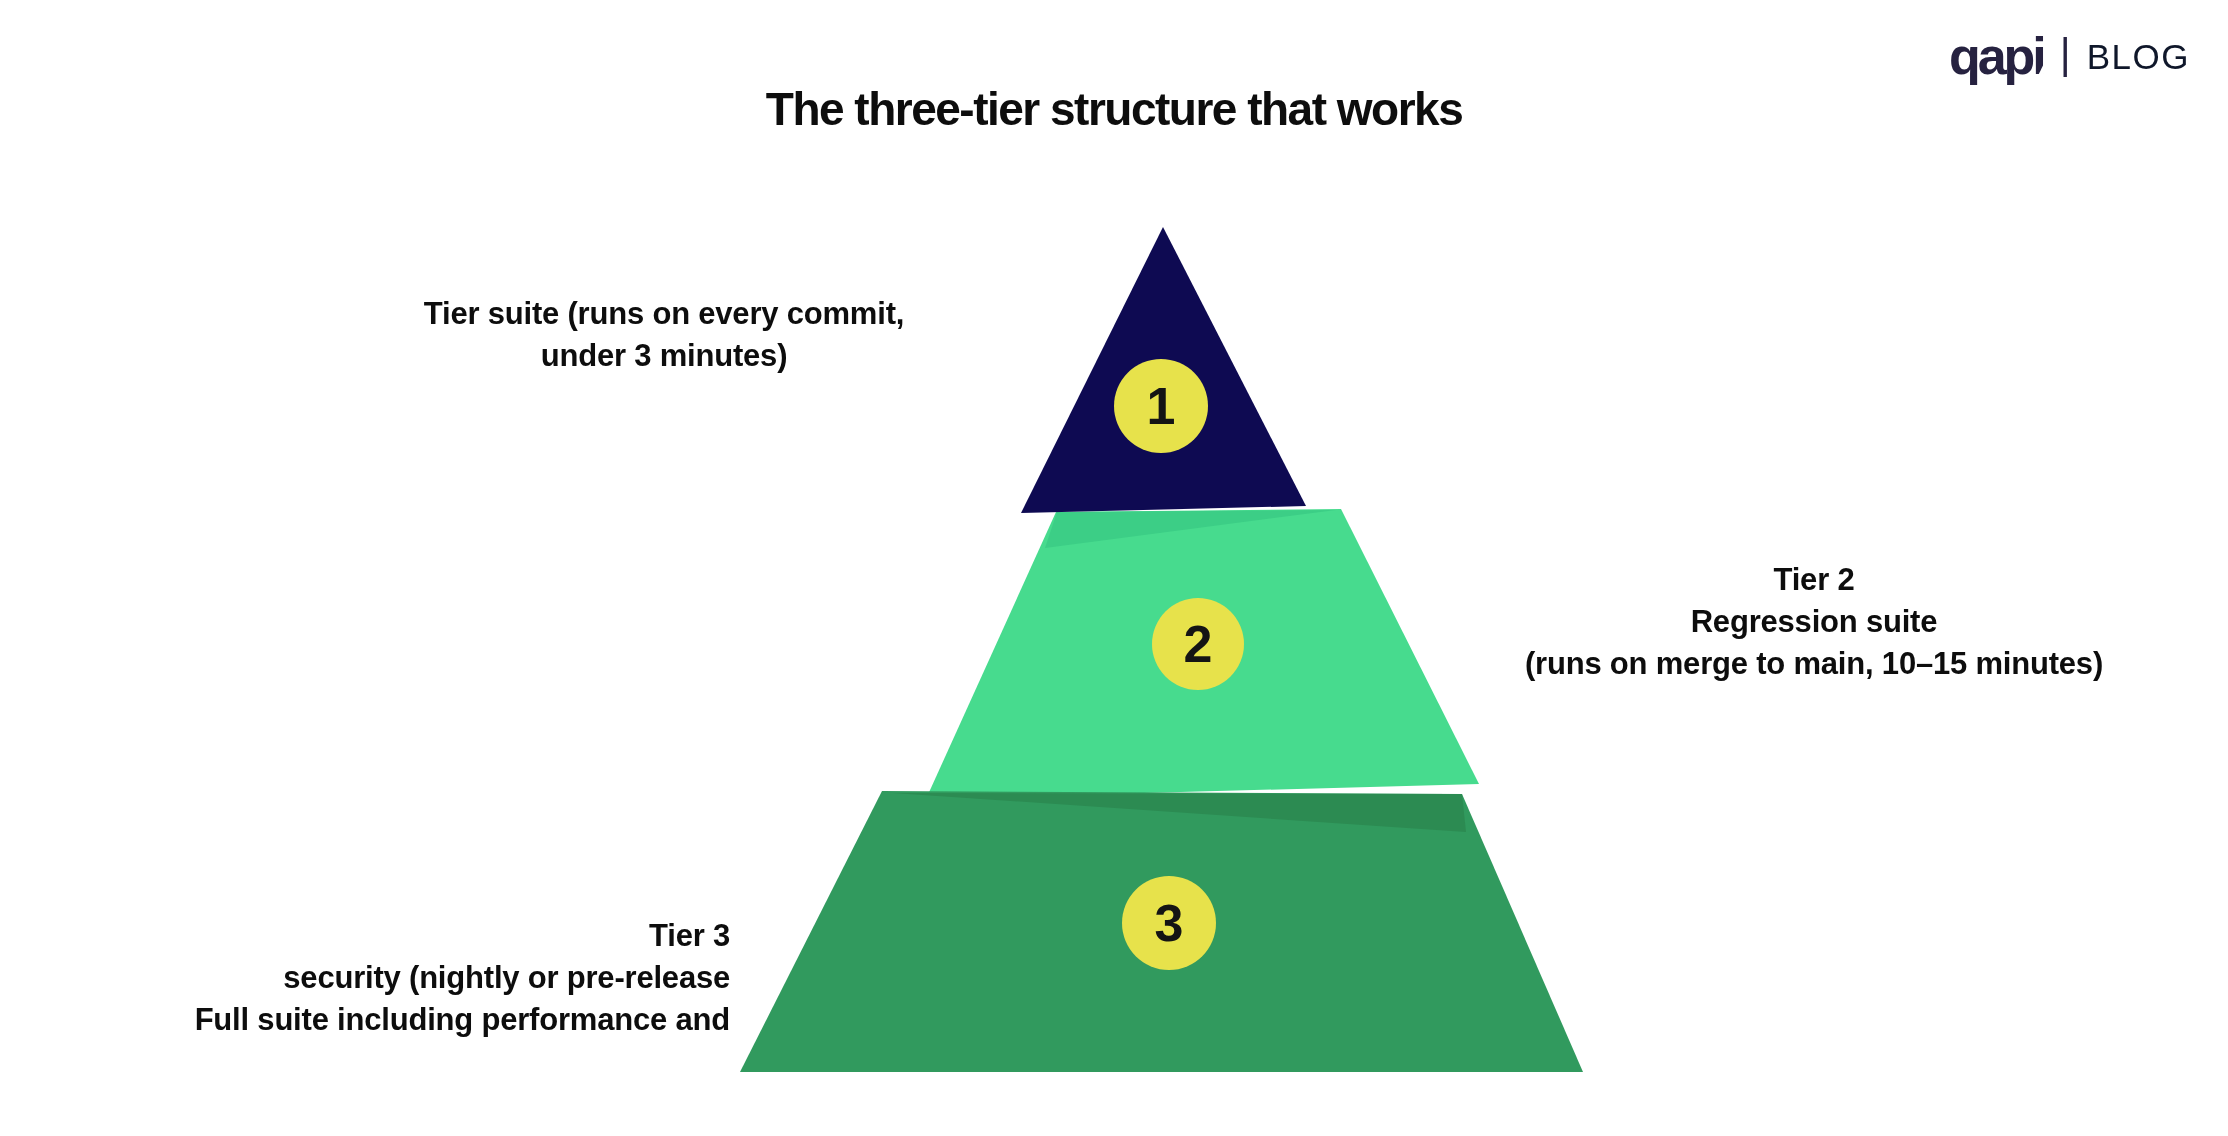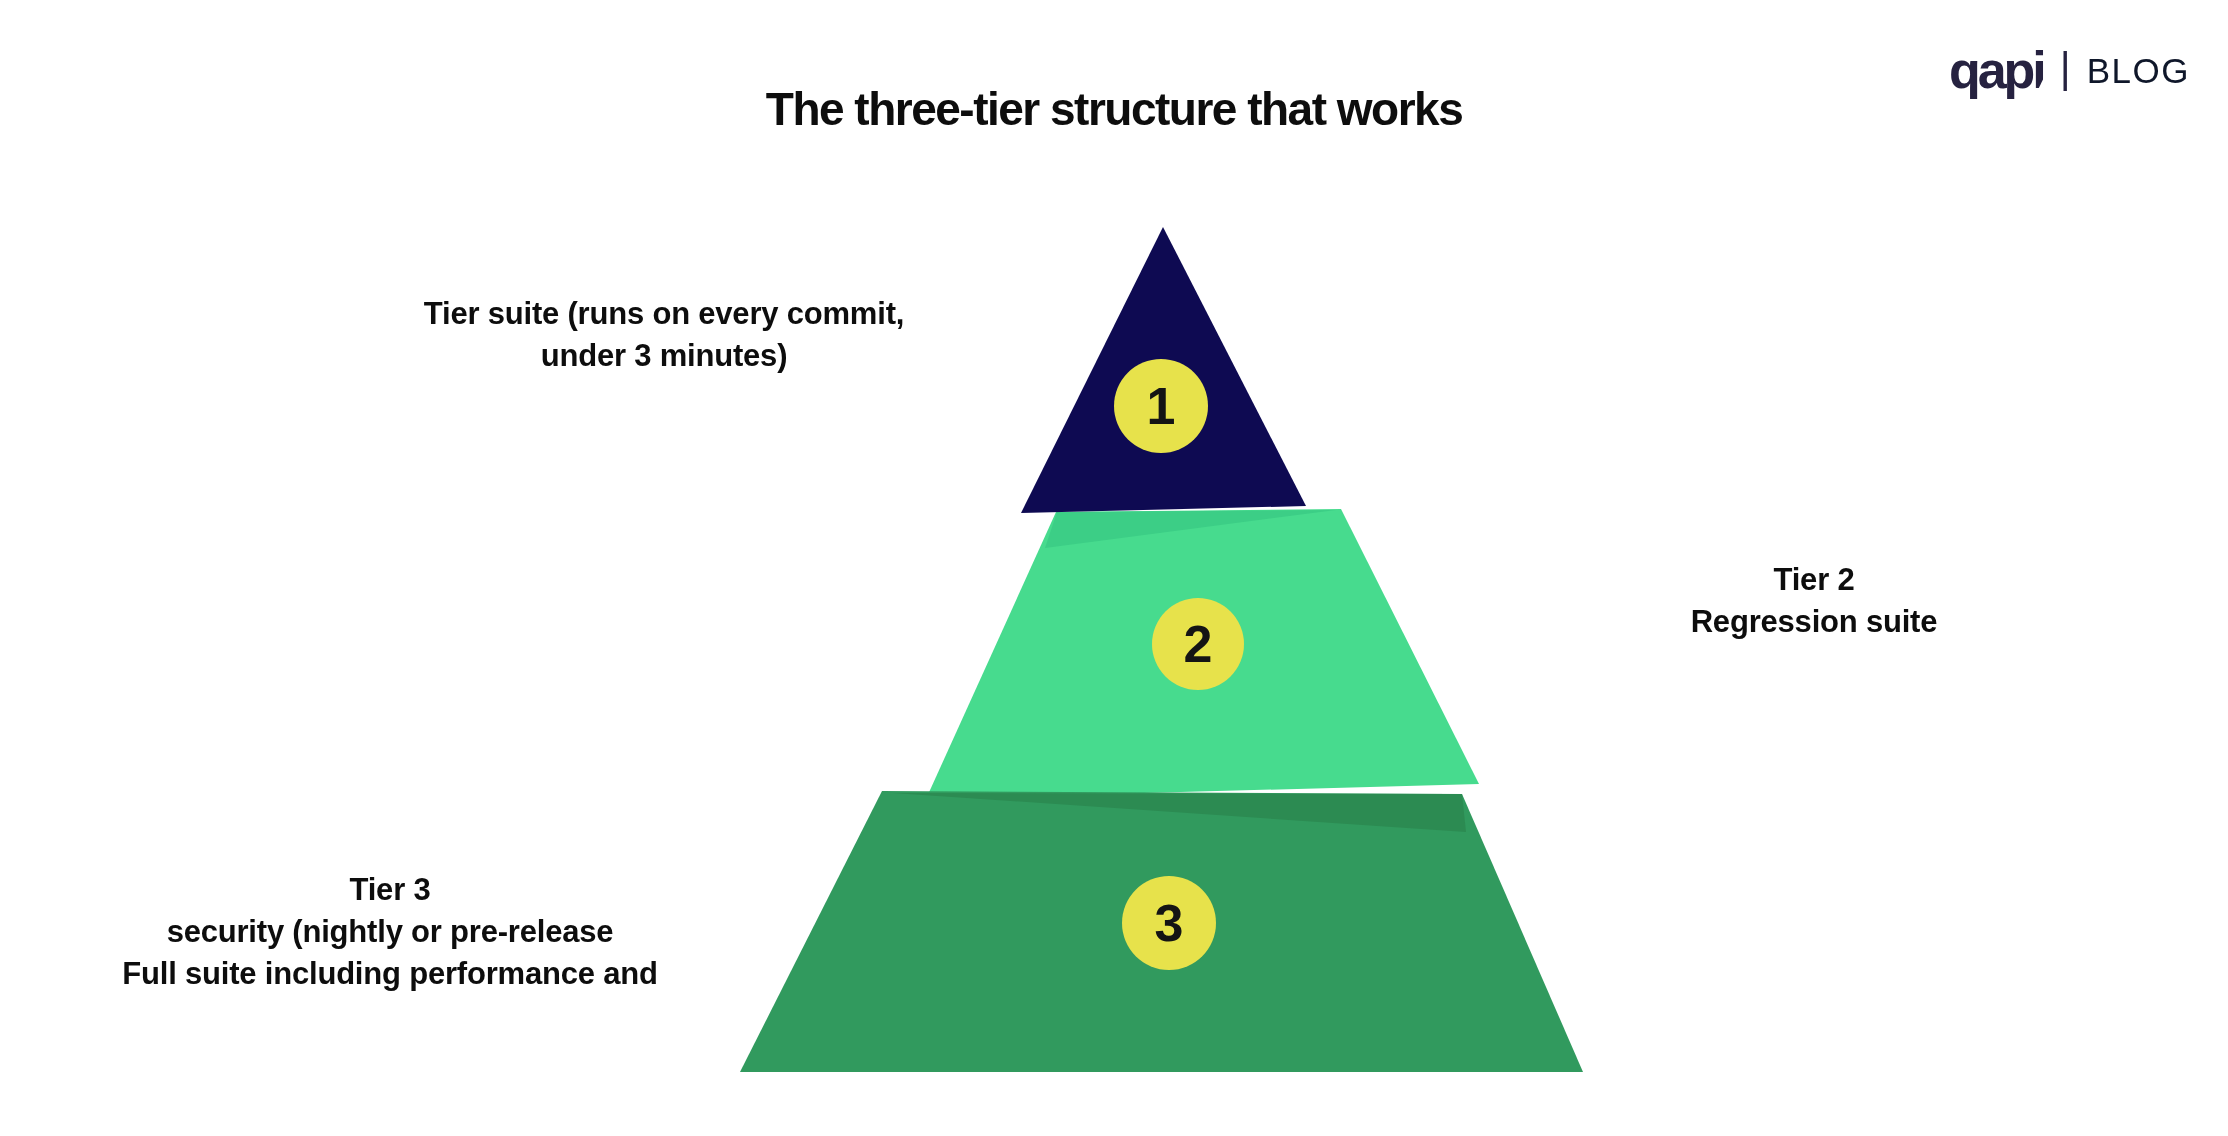--- a/index.html
+++ b/index.html
@@ -27,21 +27,21 @@
     text-align: center;
     font-size: 46px;
     line-height: 70px;
     font-weight: 800;
     letter-spacing: -1.5px;
     color: #0d0d0d;
   }
 
   .logo {
     position: absolute;
-    top: 38px;
+    top: 24px;
     right: 38px;
     height: 64px;
     display: flex;
     align-items: center;
     gap: 16px;
   }
   .logo-wordmark {
     position: relative;
     font-size: 52px;
     line-height: 1;
@@ -94,21 +94,21 @@
     position: absolute;
     text-align: center;
     font-size: 31px;
     font-weight: 700;
     line-height: 42px;
     letter-spacing: -0.2px;
     color: #0d0d0d;
   }
   .tier-label-1 { left: 314px; top: 293px; width: 700px; }
   .tier-label-2 { left: 1434px; top: 559px; width: 760px; }
-  .tier-label-3 { left: 50px;  top: 869px; width: 680px; }
+  .tier-label-3 { left: 50px;  top: 915px; width: 680px; text-align: right; }
 </style>
 </head>
 <body>
 
 <div class="canvas">
 
   <div class="logo">
     <span class="logo-wordmark">qapi</span>
     <span class="logo-cut"></span>
     <span class="logo-divider">|</span>
@@ -138,20 +138,21 @@
   </svg>
 
   <div class="tier-label tier-label-1">
     <div>Tier suite (runs on every commit,</div>
     <div>under 3 minutes)</div>
   </div>
 
   <div class="tier-label tier-label-2">
     <div>Tier 2</div>
     <div>Regression suite</div>
+    <div>(runs on merge to main, 10–15 minutes)</div>
   </div>
 
   <div class="tier-label tier-label-3">
     <div>Tier 3</div>
     <div>security (nightly or pre-release</div>
     <div>Full suite including performance and</div>
   </div>
 
 </div>
 

